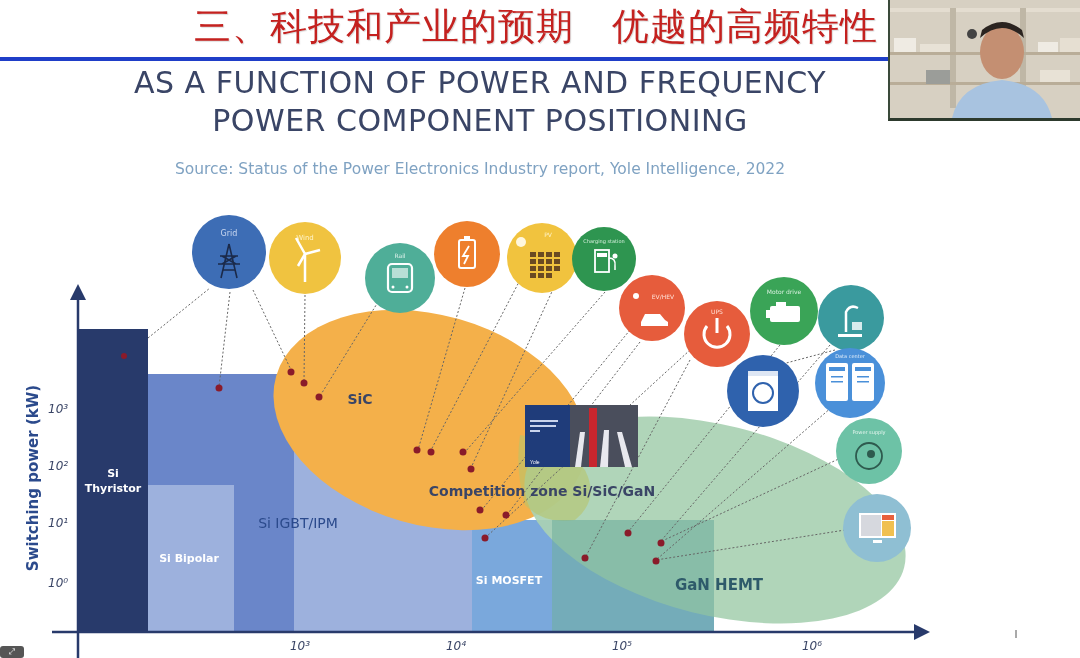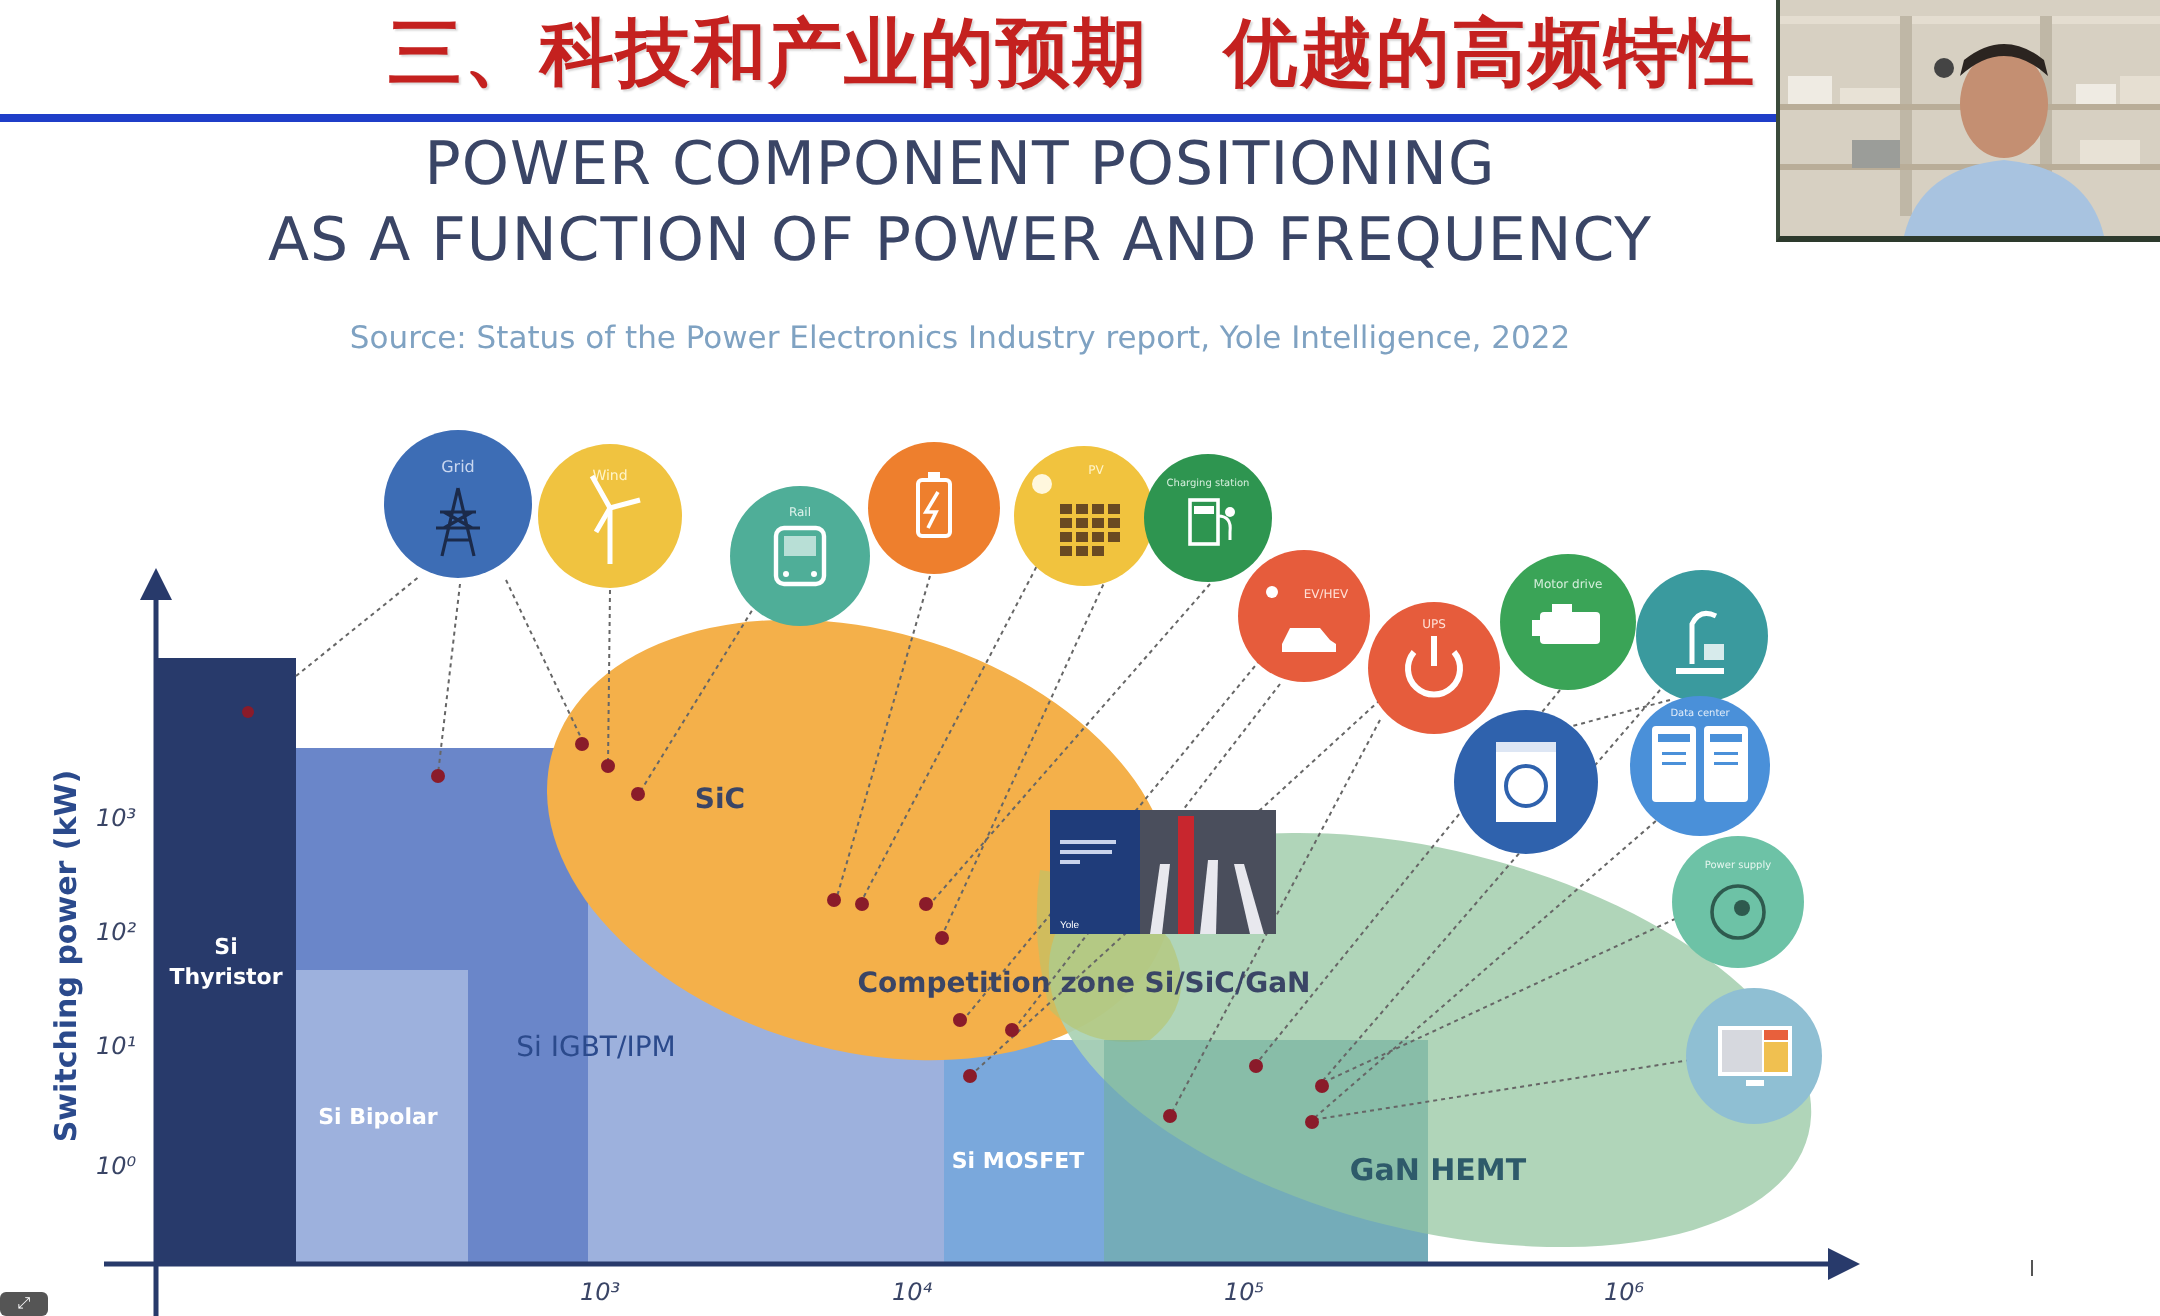--- a/index.html
+++ b/index.html
@@ -1,18 +1,18 @@
 <!DOCTYPE html>
 <html><head>
 <meta charset="utf-8">
 <style>
   html,body{margin:0;padding:0;}
   body{width:1080px;height:658px;overflow:hidden;background:#fff;position:relative;font-family:"Liberation Sans",sans-serif;}
   .zh-title{position:absolute;left:0;top:0;width:890px;height:56px;text-align:right;}
-  .zh-title span{display:inline-block;margin-right:12px;margin-top:2px;font-family:"DejaVu Sans",sans-serif;font-weight:bold;font-size:37px;color:#c4211f;letter-spacing:1px;text-shadow:1px 1px 1px rgba(0,0,0,0.15);}
+  .zh-title span{display:inline-block;margin-right:12px;margin-top:2px;font-family:"DejaVu Sans",sans-serif;font-weight:normal;font-size:37px;color:#c4211f;letter-spacing:1px;text-shadow:1px 1px 1px rgba(0,0,0,0.15);}
   .blue-rule{position:absolute;left:0;top:57px;width:890px;height:4px;background:#1f3ec8;}
   .webcam{position:absolute;left:888px;top:0;width:192px;height:118px;background:#cfc6b6;border-left:2px solid #3a4a3a;border-bottom:3px solid #2d3a2d;overflow:hidden;}
   .en-title{position:absolute;left:60px;top:64px;width:840px;text-align:center;color:#3a4566;font-family:"DejaVu Sans",sans-serif;font-size:30px;line-height:38px;letter-spacing:0.5px;}
   .source{position:absolute;left:60px;top:160px;width:840px;text-align:center;color:#7fa2c2;font-family:"DejaVu Sans",sans-serif;font-size:15.5px;}
   svg.diagram{position:absolute;left:0;top:200px;}
   .lbl{font-family:"DejaVu Sans",sans-serif;}
   .corner-badge{position:absolute;left:0;top:646px;width:24px;height:12px;background:#555;border-radius:3px;color:#fff;font-size:8px;text-align:center;line-height:12px;}
 </style>
 </head>
 <body>
@@ -37,22 +37,22 @@
     <rect x="36" y="70" width="24" height="14" fill="#9b9d99"></rect>
     <rect x="150" y="70" width="30" height="12" fill="#e8e2d6"></rect>
     <circle cx="82" cy="34" r="5" fill="#444"></circle>
     <ellipse cx="112" cy="52" rx="22" ry="27" fill="#c48f72"></ellipse>
     <path d="M90 38 Q112 18 134 38 L132 30 Q112 14 92 30 Z" fill="#2b2420"></path>
     <path d="M62 118 Q70 84 112 80 Q154 84 162 118 Z" fill="#a8c3e0"></path>
   </svg>
 </div>
 
 <div class="en-title">
+  <div>AS A FUNCTION OF POWER AND FREQUENCY</div>
   <div>POWER COMPONENT POSITIONING</div>
-  <div>AS A FUNCTION OF POWER AND FREQUENCY</div>
 </div>
 <div class="source">Source: Status of the Power Electronics Industry report, Yole Intelligence, 2022</div>
 
 <svg class="diagram" width="1080" height="458" viewBox="0 200 1080 458">
   <defs>
     <clipPath id="plotclip">
         <rect x="78" y="300" width="900" height="332"></rect>
       </clipPath>
   </defs>
 

